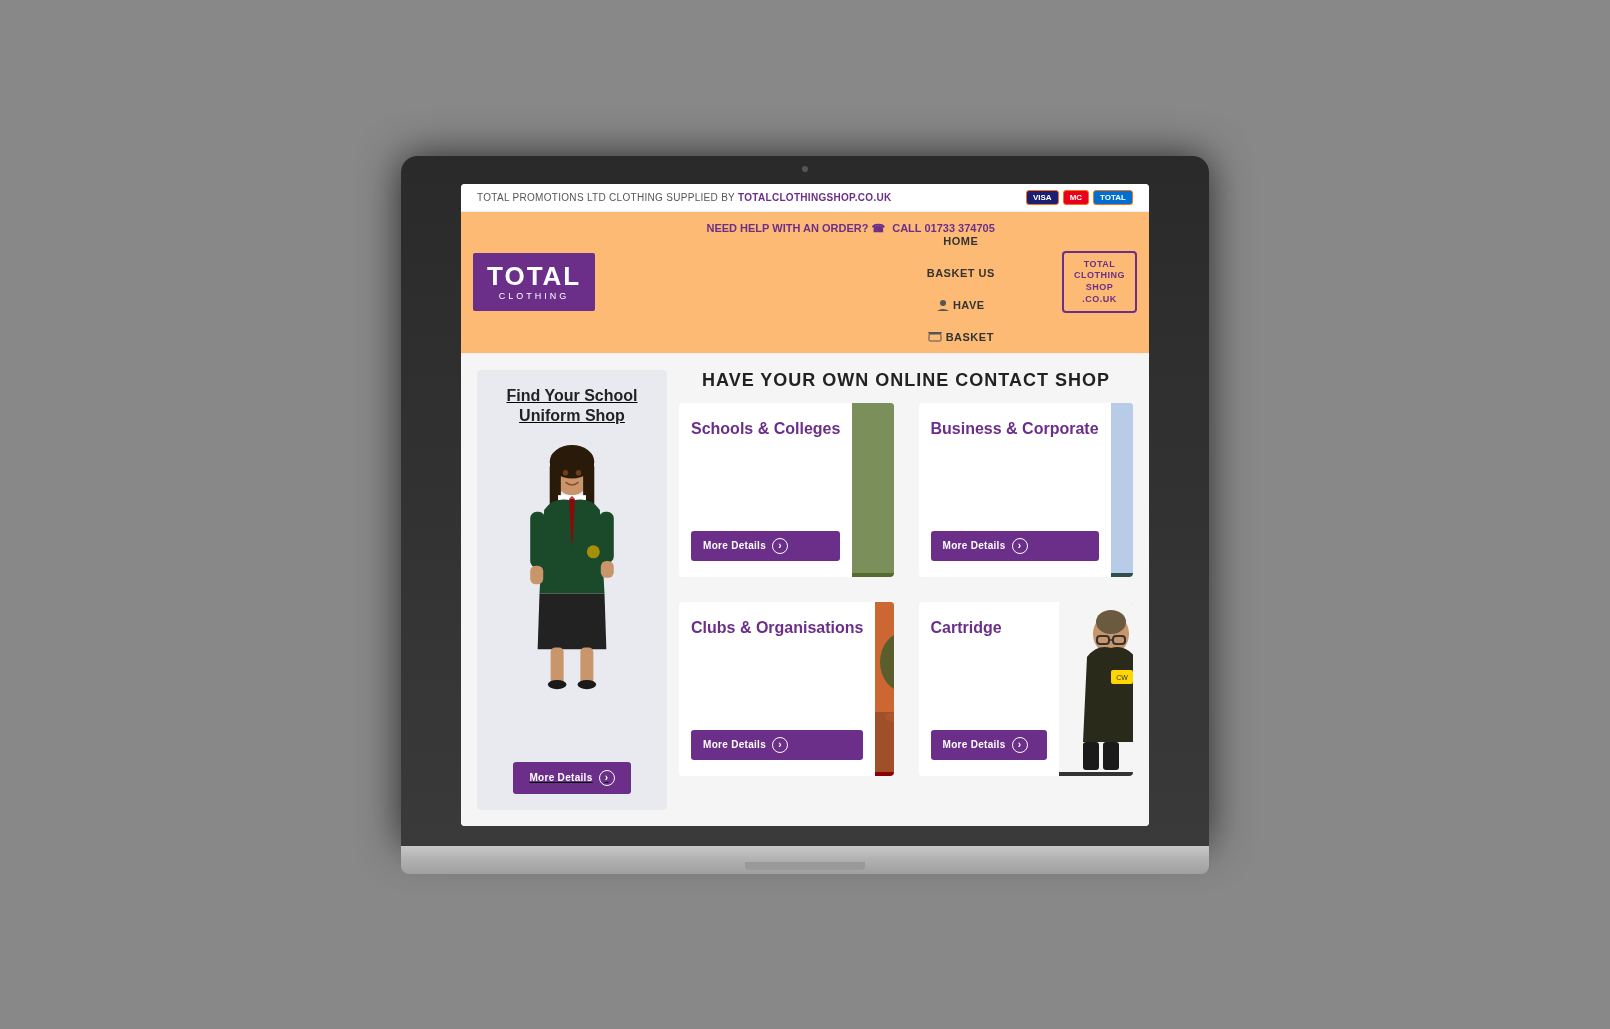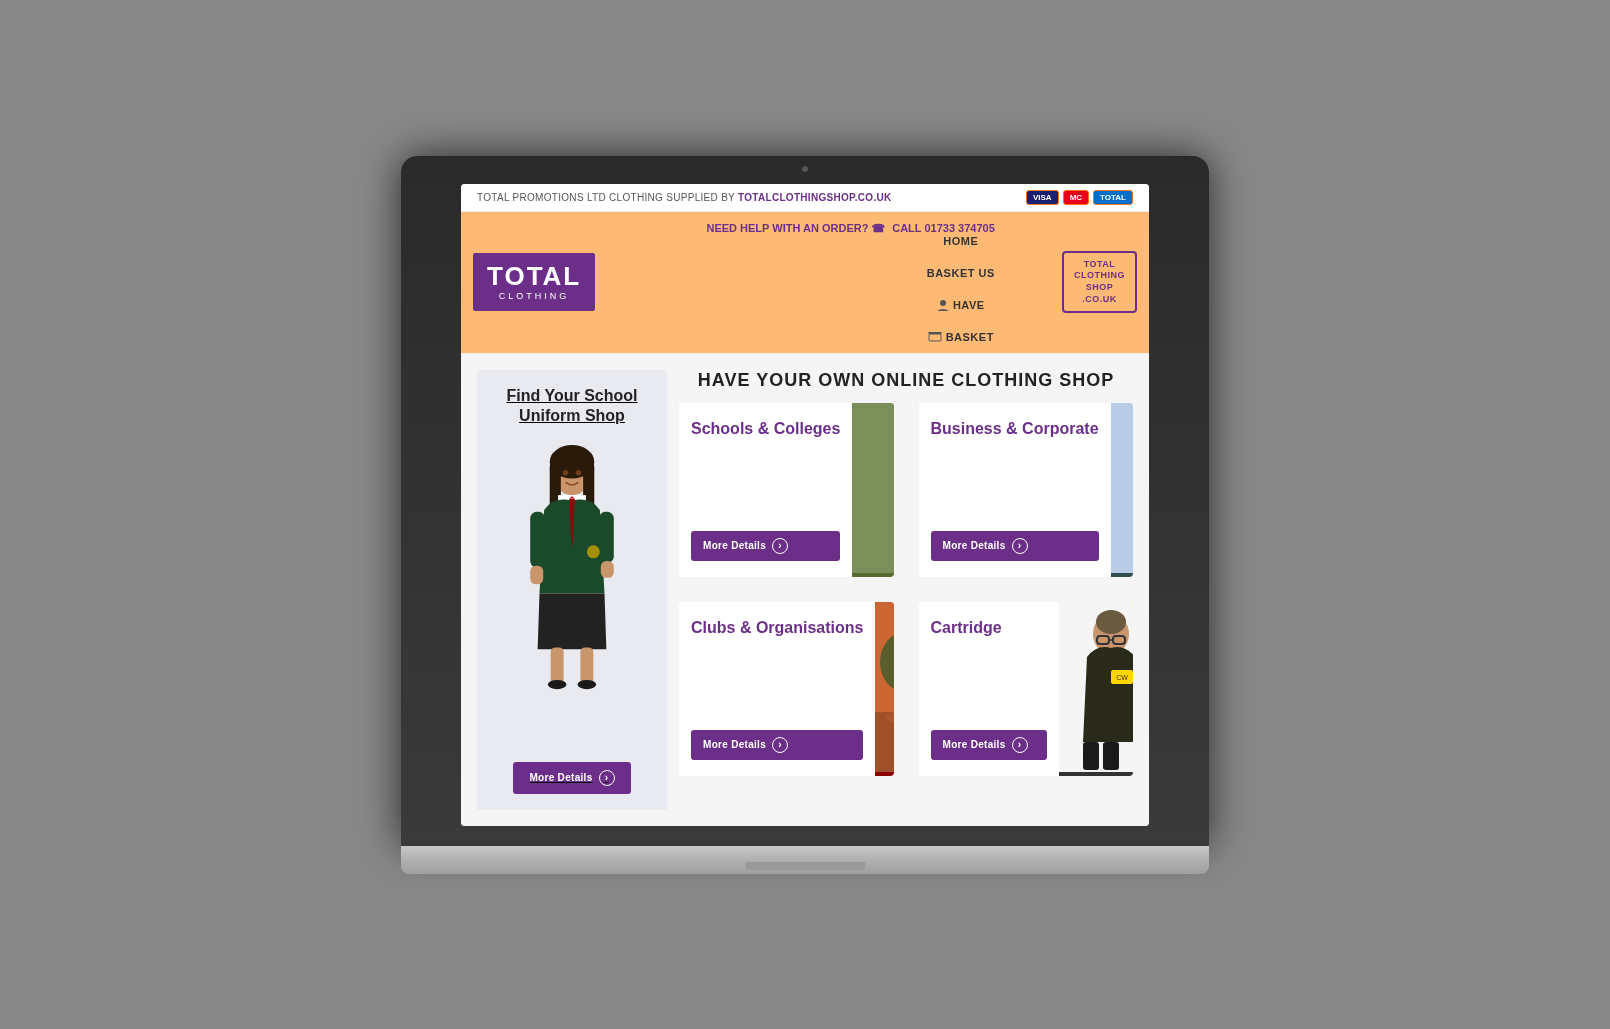--- a/index.html
+++ b/index.html
@@ -428,21 +428,21 @@
             </svg>
           </div>
 
           <button class="more-details-btn">
             <span>More Details</span>
             <span class="btn-arrow">›</span>
           </button>
         </div>
 
         <div class="right-panel">
-          <h2 class="right-panel-title">HAVE YOUR OWN ONLINE CLOTHING SHOP</h2>
+          <h2 class="right-panel-title">HAVE YOUR OWN ONLINE CONTACT SHOP</h2>
 
           <div class="grid-2x2">
 
             <div class="grid-cell">
               <div class="cell-left">
                 <div class="cell-category">Schools &amp; Colleges</div>
                 <button class="cell-btn">
                   <span>More Details</span>
                   <span class="btn-arrow">›</span>
                 </button>

